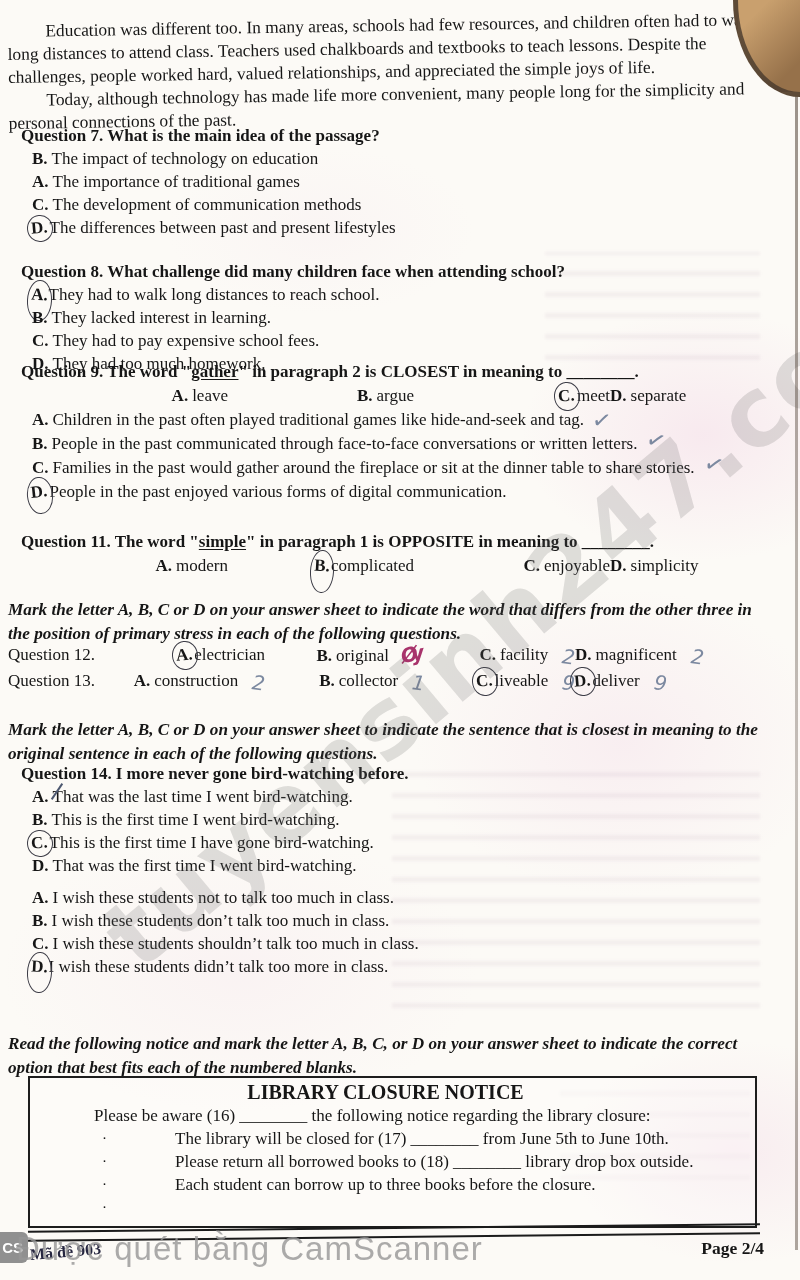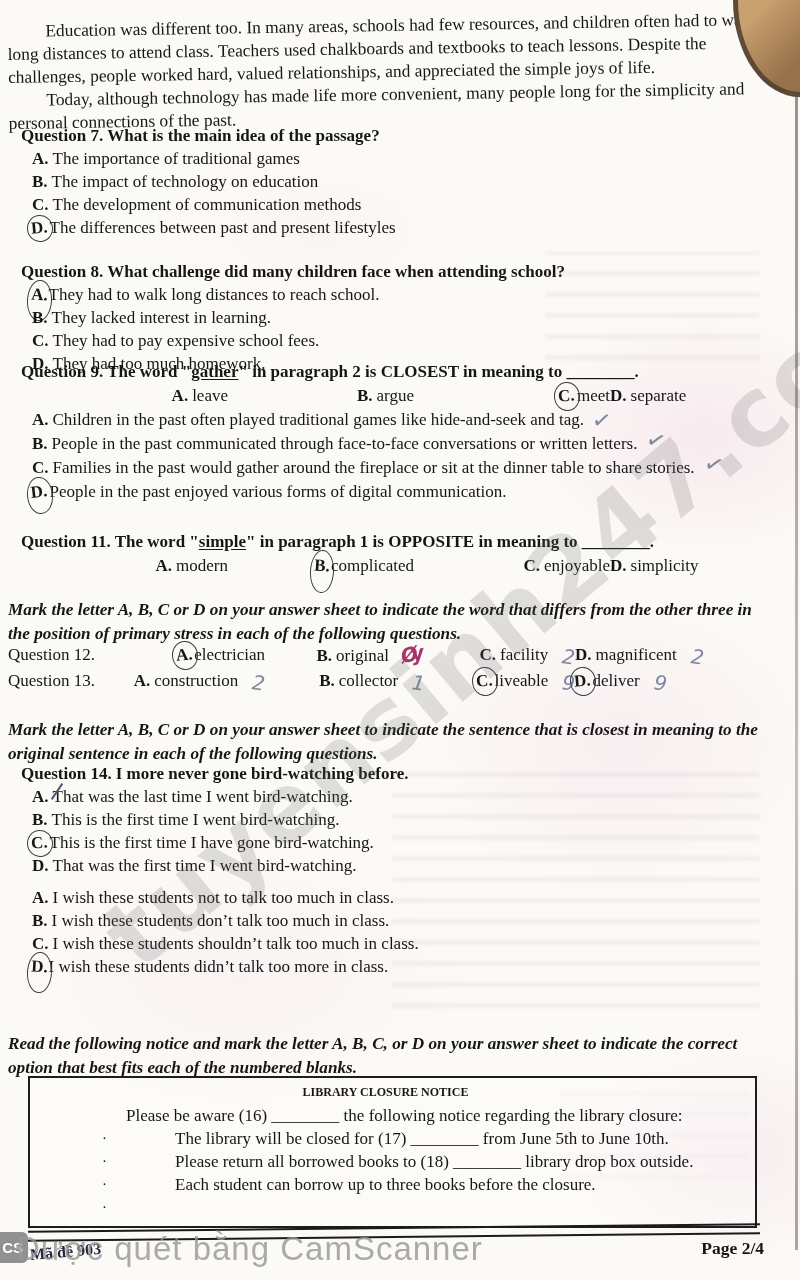--- a/index.html
+++ b/index.html
@@ -71,22 +71,22 @@
   .icol{flex:none;text-align:right;}
   .row4 > .icol:nth-child(1){width:198px;margin-left:22px;}
   .row4 > .icol:nth-child(2){width:186px;}
   .row4 > .icol:nth-child(3){width:196px;}
   .rowq > .icol:nth-child(2){width:160px;}
   .rowq > .icol:nth-child(3){width:160px;}
   .rowq > .icol:nth-child(4){width:150px;}
 
   .box{position:absolute;left:28px;right:43px;top:1076px;border:2px solid #1d1d1d;
     padding:2px 14px 7px 0;font-size:17px;background:rgba(255,255,255,.25);}
-  .box-title{text-align:center;font-weight:bold;font-size:12px;line-height:24px;}
-  .box-line{margin-left:96px;line-height:23px;white-space:nowrap;}
+  .box-title{text-align:center;font-weight:bold;font-size:20px;line-height:24px;}
+  .box-line{margin-left:64px;line-height:23px;white-space:nowrap;}
   .bull{display:flex;margin-left:72px;line-height:23px;white-space:nowrap;}
   .bull .dot{width:73px;flex:none;font-size:15px;}
 
   .rule{position:absolute;left:28px;right:40px;top:1227px;height:7px;
     border-top:2px solid #1b1b1b;border-bottom:2px solid #1b1b1b;transform:rotate(-.6deg);z-index:2;}
   .code{position:absolute;left:30px;top:1243px;font-weight:bold;font-size:16px;
     color:#262640;transform:rotate(-5deg);z-index:2;}
   .scanwm{position:absolute;left:16px;top:1230px;z-index:3;
     font-family:"Liberation Sans",sans-serif;font-size:33px;color:rgba(150,150,150,.8);
     letter-spacing:1px;white-space:nowrap;}
@@ -108,22 +108,22 @@
   <div class="corner"></div>
   <div class="edge-line"></div>
 
   <div class="sec passage">
     <p>Education was different too. In many areas, schools had few resources, and children often had to walk long distances to attend class. Teachers used chalkboards and textbooks to teach lessons. Despite the challenges, people worked hard, valued relationships, and appreciated the simple joys of life.</p>
     <p>Today, although technology has made life more convenient, many people long for the simplicity and personal connections of the past.</p>
   </div>
 
   <div class="sec" style="top:124px">
     <div class="q-head"><span class="L">Question 7.</span><span>What is the main idea of the passage?</span></div>
+    <div class="opt"><span class="L">B.</span><span>The impact of technology on education</span></div>
     <div class="opt"><span class="L">A.</span><span>The importance of traditional games</span></div>
-    <div class="opt"><span class="L">B.</span><span>The impact of technology on education</span></div>
     <div class="opt"><span class="L">C.</span><span>The development of communication methods</span></div>
     <div class="opt"><span class="L circ">D.</span><span>The differences between past and present lifestyles</span></div>
   </div>
 
   <div class="sec" style="top:260px">
     <div class="q-head"><span class="L">Question 8.</span><span>What challenge did many children face when attending school?</span></div>
     <div class="opt"><span class="L circ circ-tall">A.</span><span>They had to walk long distances to reach school.</span></div>
     <div class="opt"><span class="L">B.</span><span>They lacked interest in learning.</span></div>
     <div class="opt"><span class="L">C.</span><span>They had to pay expensive school fees.</span></div>
     <div class="opt"><span class="L">D.</span><span>They had too much homework.</span></div>

